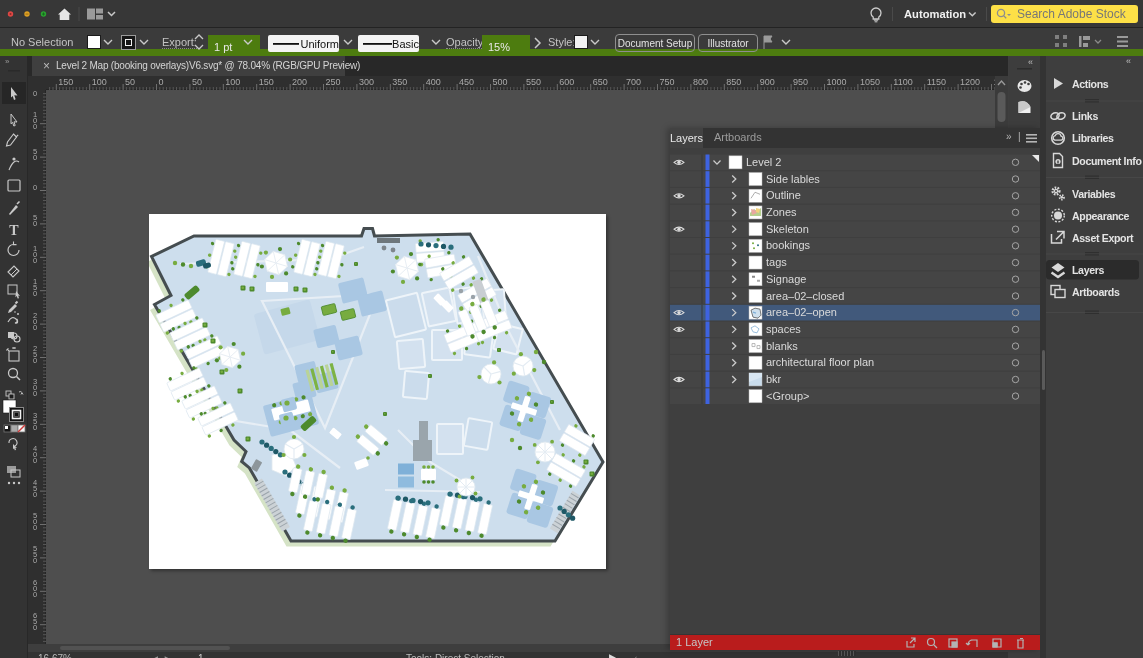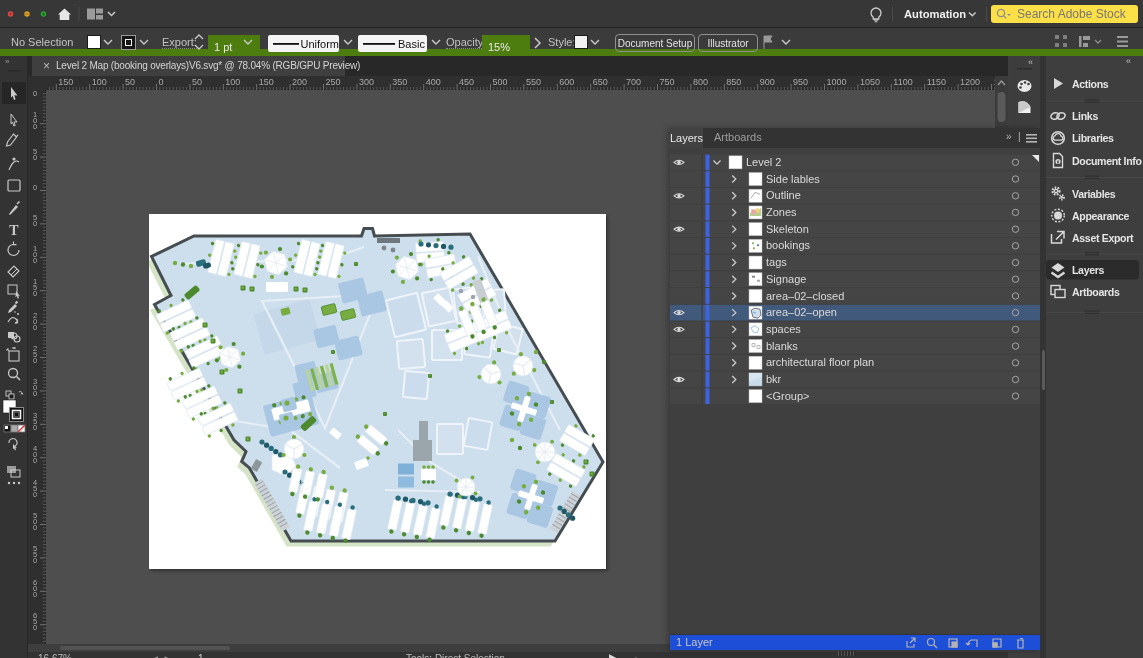--- a/index.html
+++ b/index.html
@@ -69,21 +69,21 @@
     </svg>
   <div class="abs pill" style="left:268px;top:7px;width:71px">
       <svg width="34" height="17">
         <rect x="5" y="8" width="26" height="1.8" fill="#111"></rect>
       </svg>
       <span>Uniform</span>
     </div>
   <svg class="abs" style="left:343px;top:11px" width="10" height="7">
       <path d="M1,1 l4,4 4,-4" stroke="#c9c9c9" stroke-width="1.4" fill="none"></path>
     </svg>
-  <div class="abs pill" style="left:358px;top:7px;width:69px">
+  <div class="abs pill" style="left:358px;top:7px;width:61px">
       <svg width="40" height="17">
         <rect x="5" y="8" width="32" height="1.8" fill="#111"></rect>
       </svg>
       <span>Basic</span>
     </div>
   <svg class="abs" style="left:431px;top:11px" width="10" height="7">
       <path d="M1,1 l4,4 4,-4" stroke="#c9c9c9" stroke-width="1.4" fill="none"></path>
     </svg>
   <span class="abs lbl dotted" style="left:446px;top:8px">Opacity:</span>
   <div class="abs vbox" style="left:482px;top:7px;width:48px">15%</div>
@@ -1475,21 +1475,21 @@
     <text x="766" y="383.0" font-size="11" fill="#dadada">bkr</text>
     <circle cx="1015.5" cy="379.5" r="3.2" fill="none" stroke="#a6a6a6" stroke-width="1"></circle>
     <rect x="670" y="388.3" width="370" height="15.7" fill="#454545"></rect>
     <rect x="701.5" y="388.3" width="1" height="15.7" fill="#393939"></rect>
     <rect x="705.5" y="388.3" width="4" height="15.7" fill="#3e63e0"></rect>
     <rect x="749" y="389.65" width="13" height="13" fill="#fff" stroke="#b9b9b9" stroke-width="0.5"></rect>
     <text x="766" y="399.6" font-size="11" fill="#dadada">&lt;Group&gt;</text>
     <circle cx="1015.5" cy="396.1" r="3.2" fill="none" stroke="#a6a6a6" stroke-width="1"></circle>
     <path d="M1032,155 l7,0 0,7 z" fill="#e8e8e8"></path>
 </svg>
-<div class="abs" style="left:670px;top:634px;width:370px;height:16px;background:#1d4ed8;border-top:1px solid #353535">
+<div class="abs" style="left:670px;top:634px;width:370px;height:16px;background:#b91c1c;border-top:1px solid #353535">
   <span class="abs" style="left:6px;top:1px;color:#c6c6c6;font-size:11px">1 Layer</span>
   <svg class="abs" style="left:235px;top:2px" width="130" height="12">
     <g fill="none" stroke="#b3b3b3" stroke-width="1.2">
       <path d="M2,4 v6 h7 v-3 M6,1 h4 v4 m0,-4 l-5,5"></path>
       <circle cx="26" cy="5" r="3.5"></circle>
         <path d="M29,8 l3,3"></path>
       <rect x="44" y="2" width="8" height="8"></rect>
         <rect x="47" y="5" width="5" height="5" fill="#b3b3b3"></rect>
       <path d="M68,3 q-5,0 -5,5 m0,0 l-2,-2 m2,2 l2,-2 M66,3 h6 v7"></path>
       <path d="M88,2 h8 v8 h-8 z M88,6 h4 v4"></path>

